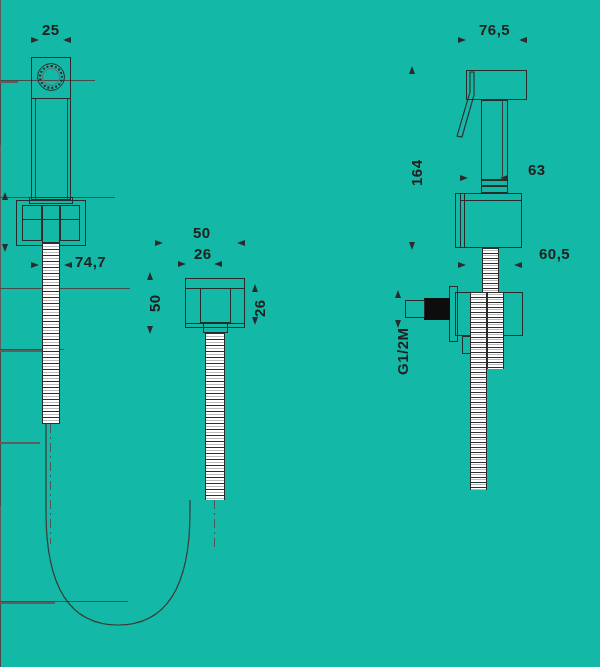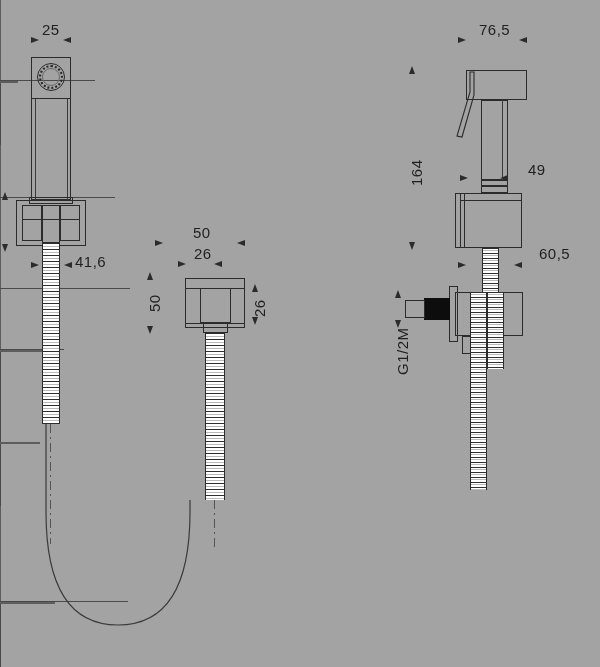--- a/index.html
+++ b/index.html
@@ -5,22 +5,23 @@
 <style>
   html,body{margin:0;padding:0;background:#ffffff;}
   body{
     font-family:"Liberation Sans", sans-serif;
     color:#1a1a1a;
   }
   #sheet{
     position:relative;
     width:600px;
     height:667px;
-    background:#a3a3a3;
+    background:#14b8a6;
     overflow:hidden;
+    font-weight:bold;
   }
   
   .ln{position:absolute;background:#2b2b2b;}
   .hln{height:1px;}
   .vln{width:1px;}
   .thin{background:#3a3a3a;}
   .ext{background:#5d5d5d;}          
   .dimline{background:#4a4a4a;height:1px;}
   .vdimline{background:#4a4a4a;width:1px;}
   .fill-black{position:absolute;background:#0d0d0d;}
@@ -126,21 +127,21 @@
   <div class="ext hln" style="left:0px; top:246px; width:18px;"></div>
   <div class="vdimline" style="left:5px; top:190px; height:62px;"></div>
   <div class="arw arw-u" style="left:2px; top:192px;"></div>
   <div class="arw arw-d" style="left:2px; top:244px;"></div>
 
   <div class="ext vln" style="left:31px; top:246px; height:26px;"></div>
   <div class="ext vln" style="left:72px; top:246px; height:26px;"></div>
   <div class="dimline" style="left:14px; top:265px; width:115px;"></div>
   <div class="arw arw-r" style="left:31px; top:262px;"></div>
   <div class="arw arw-l" style="left:64px; top:262px;"></div>
-  <div class="dim" style="left:75px; top:253px;">41,6</div>
+  <div class="dim" style="left:75px; top:253px;">74,7</div>
 
   <div class="hose" style="left:42px; top:243px; width:18px; height:181px;"></div>
   <div class="centre" style="left:50px; top:424px; height:120px;"></div>
 
   <svg class="vec">
     <path d="M 46 424 L 46 512 Q 46 625 118 625 Q 190 625 190 512 L 190 500" fill="none" stroke="#3a3a3a" stroke-width="1.2"></path>
   </svg>
 
   <div class="ext vln" style="left:155px; top:233px; height:45px;"></div>
   <div class="ext vln" style="left:245px; top:233px; height:45px;"></div>
@@ -188,21 +189,21 @@
 
   <div class="ext hln" style="left:403px; top:70px;  width:55px;"></div>
   <div class="ext hln" style="left:403px; top:248px; width:55px;"></div>
   <div class="vdimline" style="left:412px; top:62px; height:194px;"></div>
   <div class="arw arw-u" style="left:409px; top:66px;"></div>
   <div class="arw arw-d" style="left:409px; top:242px;"></div>
   <div class="dim rot" style="left:408px; top:186px;">164</div>
 
   <div class="arw arw-r" style="left:460px; top:175px;"></div>
   <div class="arw arw-l" style="left:500px; top:175px;"></div>
-  <div class="dim" style="left:528px; top:161px;">49</div>
+  <div class="dim" style="left:528px; top:161px;">63</div>
 
   <div class="arw arw-r" style="left:458px; top:262px;"></div>
   <div class="arw arw-l" style="left:514px; top:262px;"></div>
   <div class="dim" style="left:539px; top:245px;">60,5</div>
 
   <div class="rect" style="left:466px; top:70px; width:61px; height:30px;"></div>
 
   <div class="rect" style="left:481px; top:100px; width:27px; height:80px;"></div>
   <div class="ln vln thin" style="left:502px; top:100px; height:80px;"></div>
 

